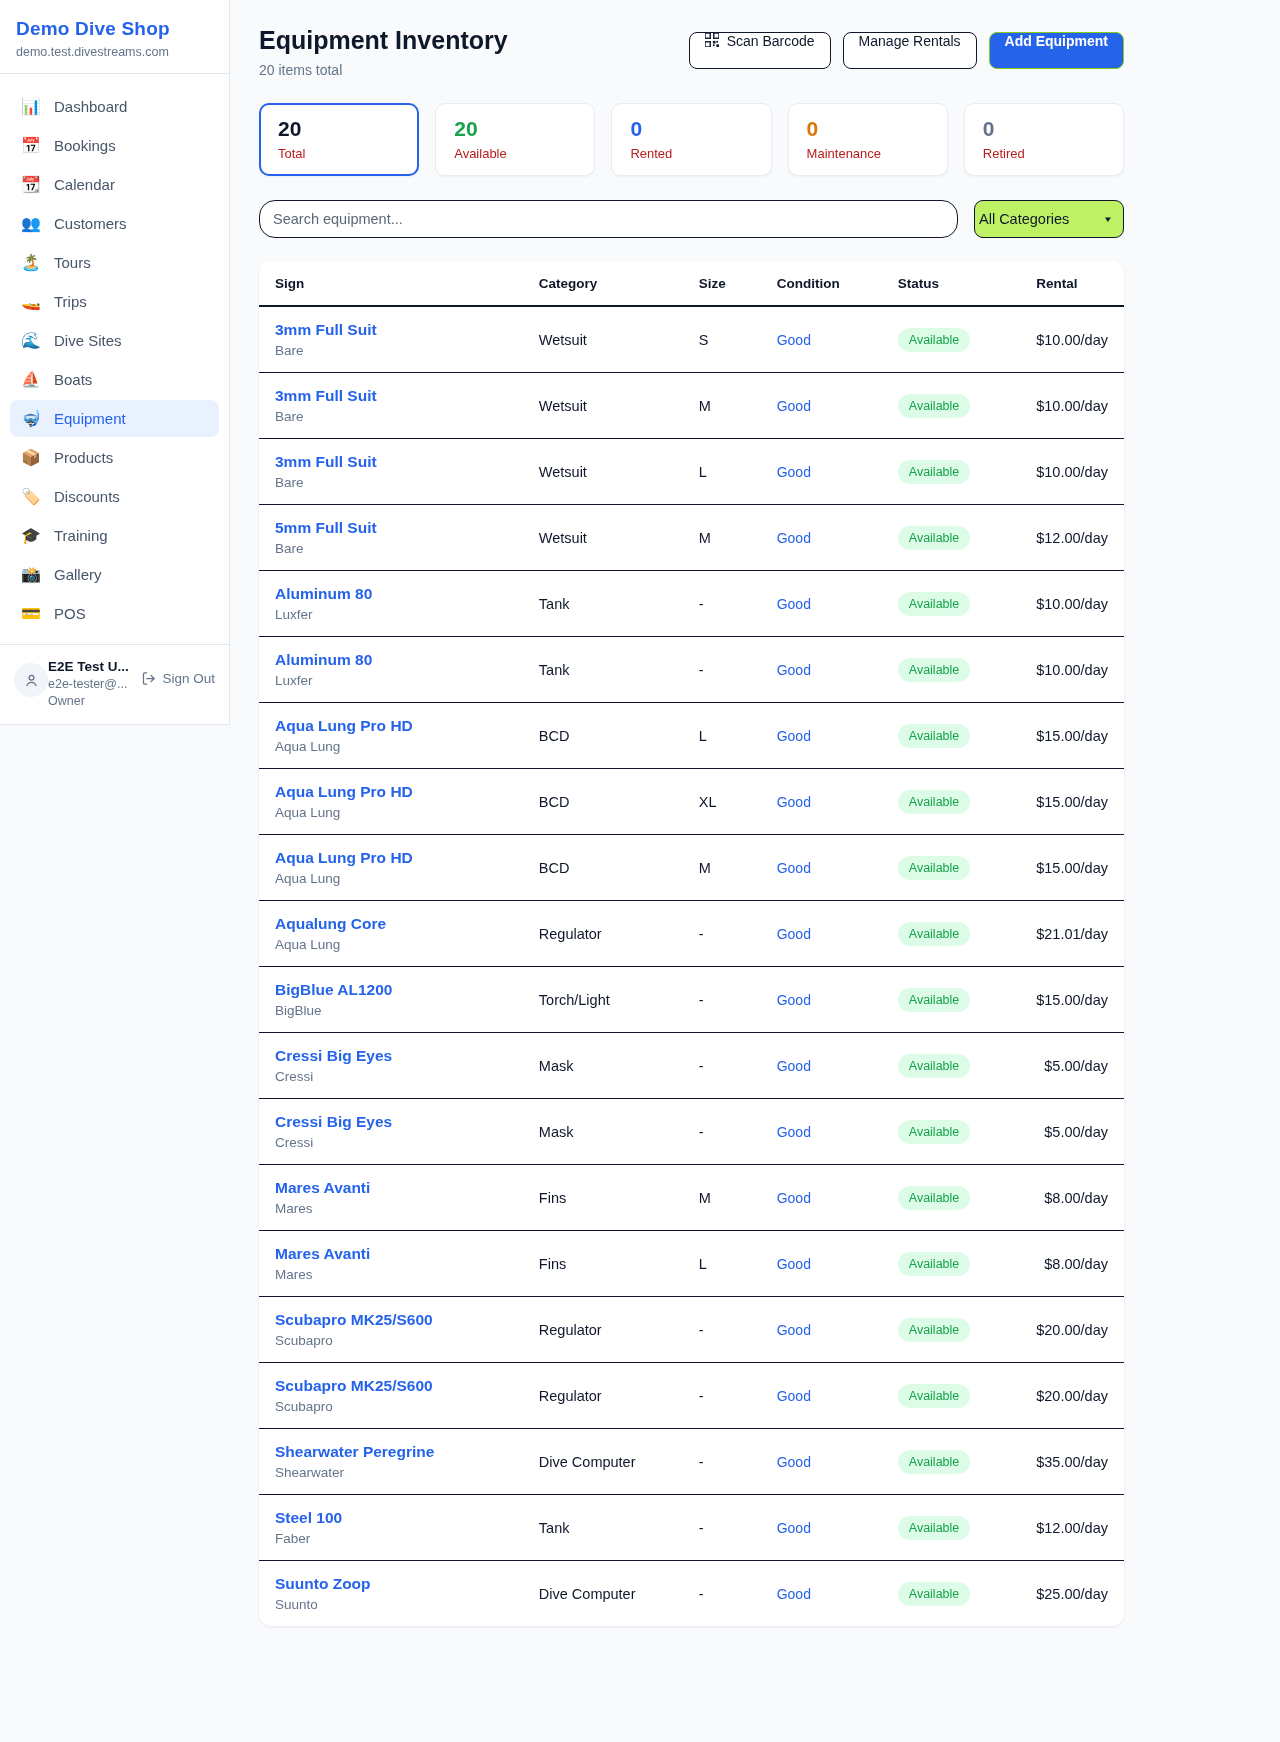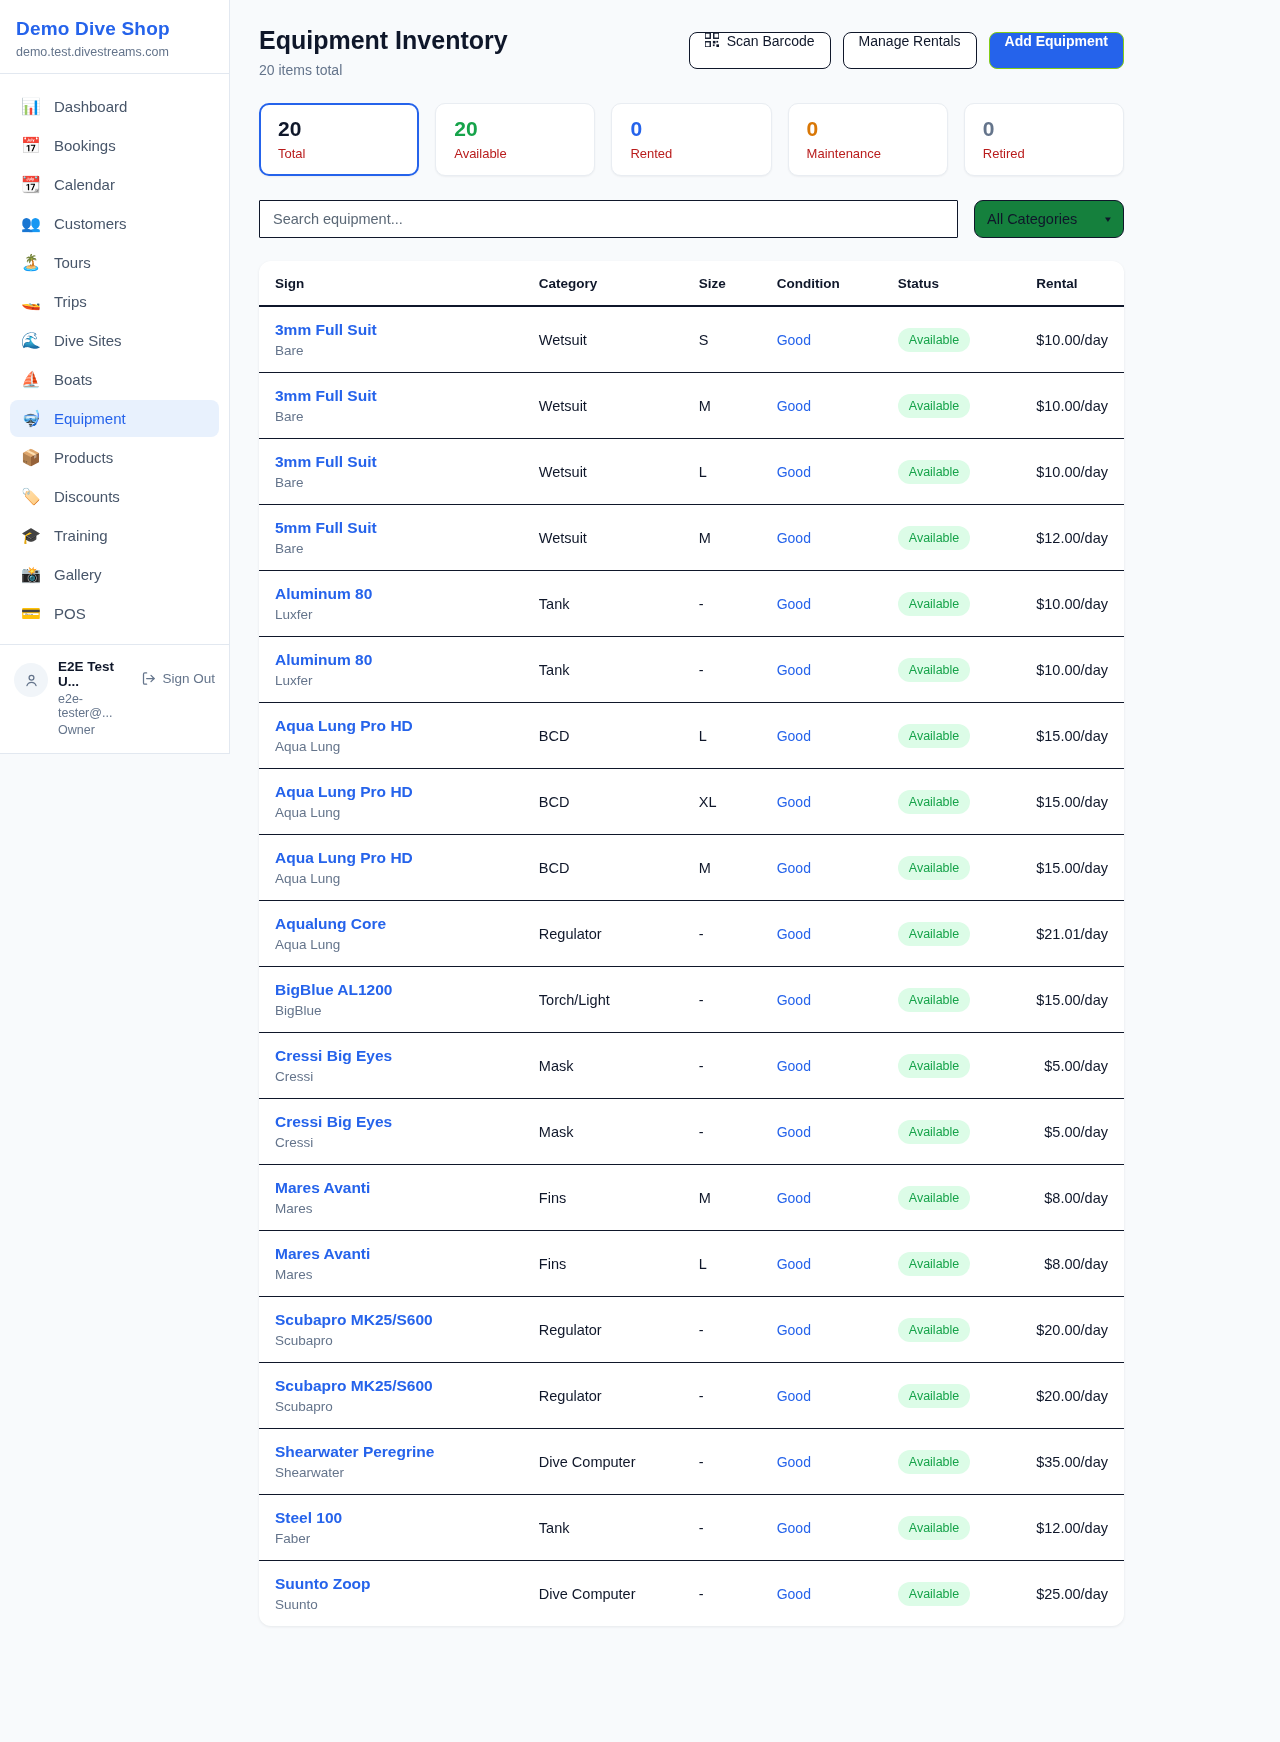--- a/index.html
+++ b/index.html
@@ -30,21 +30,21 @@
     display: flex; align-items: center; gap: 13px;
     padding: 9px 11px; margin: 2px 0;
     border-radius: 8px; cursor: pointer;
     color: #475569; font-size: 15px;
   }
   .nav-item .nav-icon { font-size: 16px; width: 20px; text-align: center; }
   .nav-item.active { background: #e8f1fd; color: #2563eb; }
   .user-block {
     border-top: 1px solid #e2e8f0;
     padding: 14px 14px 16px;
-    display: flex; align-items: flex-start; gap: 10px;
+    display: flex; align-items: flex-start; 
   }
   .avatar {
     width: 34px; height: 34px; border-radius: 50%;
     background: #f1f5f9; flex: 0 0 34px;
     display: flex; align-items: center; justify-content: center;
     margin-top: 4px;
   }
   .user-meta { flex: 1 1 auto; min-width: 0; }
   .user-name { font-size: 13.5px; font-weight: 700; color: #0f172a; }
   .user-email { font-size: 12.5px; color: #64748b; margin-top: 3px; }
@@ -82,29 +82,29 @@
     padding: 13px 18px 14px; cursor: pointer;
   }
   .stat-card.active { border: 2px solid #2563eb; padding: 12px 17px 13px; }
   .stat-value { font-size: 21px; font-weight: 800; }
   .stat-label { font-size: 13px; color: #b91c1c; margin-top: 5px; }
 
   
   .filters { display: flex; gap: 16px; margin-top: 24px; }
   .search-input {
     flex: 1 1 auto; height: 38px;
-    border: 1px solid #0f172a; border-radius: 1px;
+    border: 1px solid #0f172a; border-radius: 16px;
     background: #fff; padding: 0 13px;
     font-size: 14.5px; font-family: inherit; color: #0f172a;
   }
   .search-input::placeholder { color: #5b6876; }
   .select {
     width: 150px; height: 38px;
     border: 1px solid #0f172a; border-radius: 9px;
-    background: #15803d; padding: 0 10px 0 12px;
+    background: #bef264; padding: 0 10px 0 4px;
     font-size: 14.5px; display: flex; align-items: center;
     justify-content: space-between; gap: 8px; cursor: pointer;
   }
   .chev { font-size: 10px; color: #0f172a; transform: scaleY(.8); }
 
   
   .table-card {
     margin-top: 23px;
     background: #fff; border-radius: 12px;
     box-shadow: 0 1px 3px rgba(15,23,42,.08);

